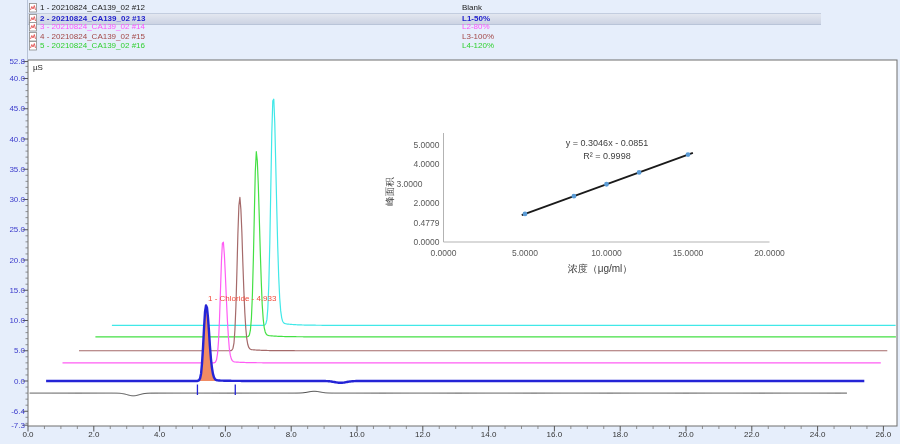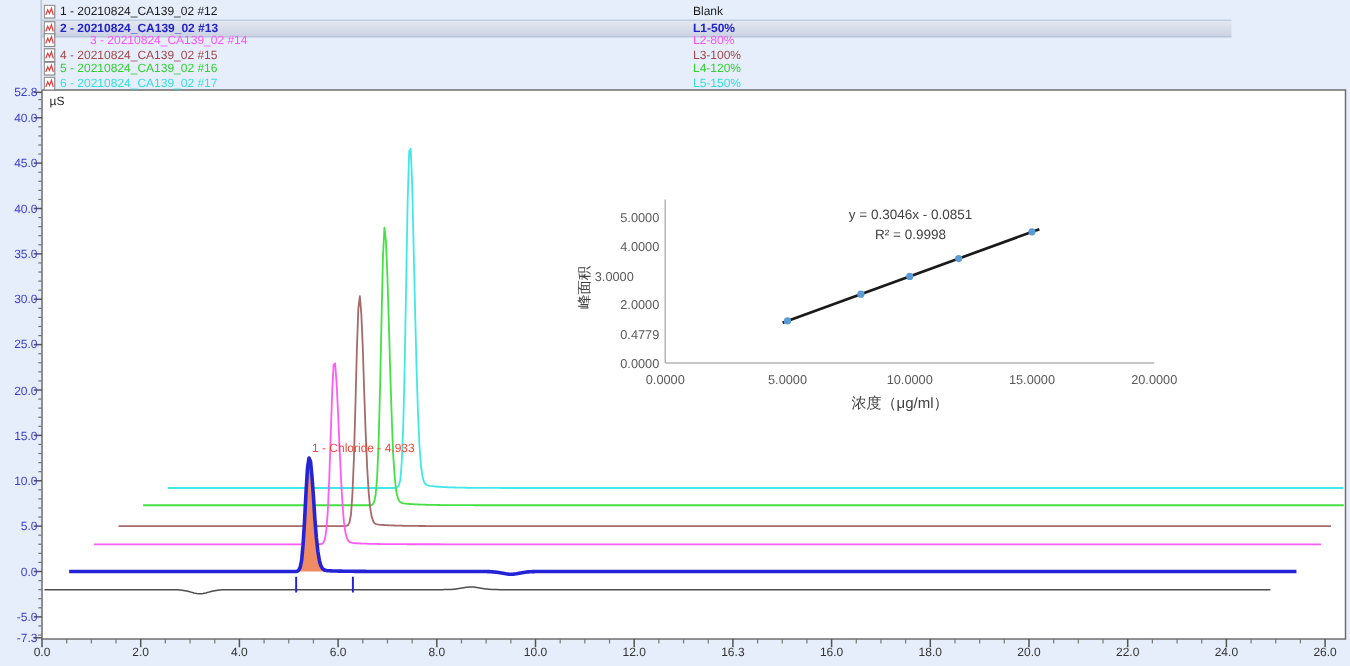--- a/index.html
+++ b/index.html
@@ -177,72 +177,64 @@
           <path d="M1.5 7 L2.8 3.5 L4 6 L5.3 2.5 L6.5 7" fill="none" stroke="#e04040" stroke-width="0.8"></path>
         </svg>
         <span class="leg-name bold" style="color: rgb(34, 34, 204);">2 - 20210824_CA139_02 #13</span>
         <span class="leg-level bold" style="color: rgb(34, 34, 204);">L1-50%</span>
       </div>
       <div class="leg-row" style="top: 22.2px;">
         <svg width="9" height="10" class="leg-icon">
           <rect x="0.5" y="0.5" width="7" height="8.5" fill="#ffffff" stroke="#8a8a8a" stroke-width="0.8"></rect>
           <path d="M1.5 7 L2.8 3.5 L4 6 L5.3 2.5 L6.5 7" fill="none" stroke="#e04040" stroke-width="0.8"></path>
         </svg>
-        <span class="leg-name" style="color: rgb(255, 82, 255); margin-left: 20px;">3 - 20210824_CA139_02 #14</span>
+        <span class="leg-name" style="color: rgb(255, 82, 255);">3 - 20210824_CA139_02 #14</span>
         <span class="leg-level" style="color: rgb(255, 82, 255);">L2-80%</span>
       </div>
       <div class="leg-row" style="top: 31.8px;">
         <svg width="9" height="10" class="leg-icon">
           <rect x="0.5" y="0.5" width="7" height="8.5" fill="#ffffff" stroke="#8a8a8a" stroke-width="0.8"></rect>
           <path d="M1.5 7 L2.8 3.5 L4 6 L5.3 2.5 L6.5 7" fill="none" stroke="#e04040" stroke-width="0.8"></path>
         </svg>
         <span class="leg-name" style="color: rgb(163, 72, 72);">4 - 20210824_CA139_02 #15</span>
         <span class="leg-level" style="color: rgb(163, 72, 72);">L3-100%</span>
       </div>
       <div class="leg-row" style="top: 41.4px;">
         <svg width="9" height="10" class="leg-icon">
           <rect x="0.5" y="0.5" width="7" height="8.5" fill="#ffffff" stroke="#8a8a8a" stroke-width="0.8"></rect>
           <path d="M1.5 7 L2.8 3.5 L4 6 L5.3 2.5 L6.5 7" fill="none" stroke="#e04040" stroke-width="0.8"></path>
         </svg>
         <span class="leg-name" style="color: rgb(48, 208, 48);">5 - 20210824_CA139_02 #16</span>
         <span class="leg-level" style="color: rgb(48, 208, 48);">L4-120%</span>
-      </div>
-      <div class="leg-row" style="top: 51px;">
-        <svg width="9" height="10" class="leg-icon">
-          <rect x="0.5" y="0.5" width="7" height="8.5" fill="#ffffff" stroke="#8a8a8a" stroke-width="0.8"></rect>
-          <path d="M1.5 7 L2.8 3.5 L4 6 L5.3 2.5 L6.5 7" fill="none" stroke="#e04040" stroke-width="0.8"></path>
-        </svg>
-        <span class="leg-name" style="color: rgb(53, 222, 222);">6 - 20210824_CA139_02 #17</span>
-        <span class="leg-level" style="color: rgb(53, 222, 222);">L5-150%</span>
       </div>
     </div>
   <div id="unit" class="lbl" style="left:33px;top:63px;">µS</div>
   <div id="labels">
       <div class="lbl ytick" style="left: 0px; top: 74px;">40.0</div>
       <div class="lbl ytick" style="left: 0px; top: 104.25px;">45.0</div>
       <div class="lbl ytick" style="left: 0px; top: 134.5px;">40.0</div>
       <div class="lbl ytick" style="left: 0px; top: 164.75px;">35.0</div>
       <div class="lbl ytick" style="left: 0px; top: 195px;">30.0</div>
       <div class="lbl ytick" style="left: 0px; top: 225.25px;">25.0</div>
       <div class="lbl ytick" style="left: 0px; top: 255.5px;">20.0</div>
       <div class="lbl ytick" style="left: 0px; top: 285.75px;">15.0</div>
       <div class="lbl ytick" style="left: 0px; top: 316px;">10.0</div>
       <div class="lbl ytick" style="left: 0px; top: 346.25px;">5.0</div>
       <div class="lbl ytick" style="left: 0px; top: 376.5px;">0.0</div>
-      <div class="lbl ytick" style="left: 0px; top: 406.75px;">-5.0</div>
+      <div class="lbl ytick" style="left: 0px; top: 406.75px;">-6.4</div>
       <div class="lbl ytick" style="left: 0px; top: 57.06px;">52.8</div>
       <div class="lbl ytick" style="left: 0px; top: 420.665px;">-7.3</div>
       <div class="lbl xtick" style="left: 13px; top: 430px;">0.0</div>
       <div class="lbl xtick" style="left: 78.8px; top: 430px;">2.0</div>
       <div class="lbl xtick" style="left: 144.6px; top: 430px;">4.0</div>
       <div class="lbl xtick" style="left: 210.4px; top: 430px;">6.0</div>
       <div class="lbl xtick" style="left: 276.2px; top: 430px;">8.0</div>
       <div class="lbl xtick" style="left: 342px; top: 430px;">10.0</div>
       <div class="lbl xtick" style="left: 407.8px; top: 430px;">12.0</div>
-      <div class="lbl xtick" style="left: 473.6px; top: 430px;">16.3</div>
+      <div class="lbl xtick" style="left: 473.6px; top: 430px;">14.0</div>
       <div class="lbl xtick" style="left: 539.4px; top: 430px;">16.0</div>
       <div class="lbl xtick" style="left: 605.2px; top: 430px;">18.0</div>
       <div class="lbl xtick" style="left: 671px; top: 430px;">20.0</div>
       <div class="lbl xtick" style="left: 736.8px; top: 430px;">22.0</div>
       <div class="lbl xtick" style="left: 802.6px; top: 430px;">24.0</div>
       <div class="lbl xtick" style="left: 868.4px; top: 430px;">26.0</div>
       <div class="lbl" style="left: 207.989px; top: 294.375px; font-size: 8px; color: rgb(240, 73, 58);">1 - Chloride - 4.933</div>
       <div class="lbl inset-t" style="left: 396.5px; top: 237px; width: 43px; text-align: right;">0.0000</div>
       <div class="lbl inset-t" style="left: 396.5px; top: 217.5px; width: 43px; text-align: right;">0.4779</div>
       <div class="lbl inset-t" style="left: 396.5px; top: 198px; width: 43px; text-align: right;">2.0000</div>

